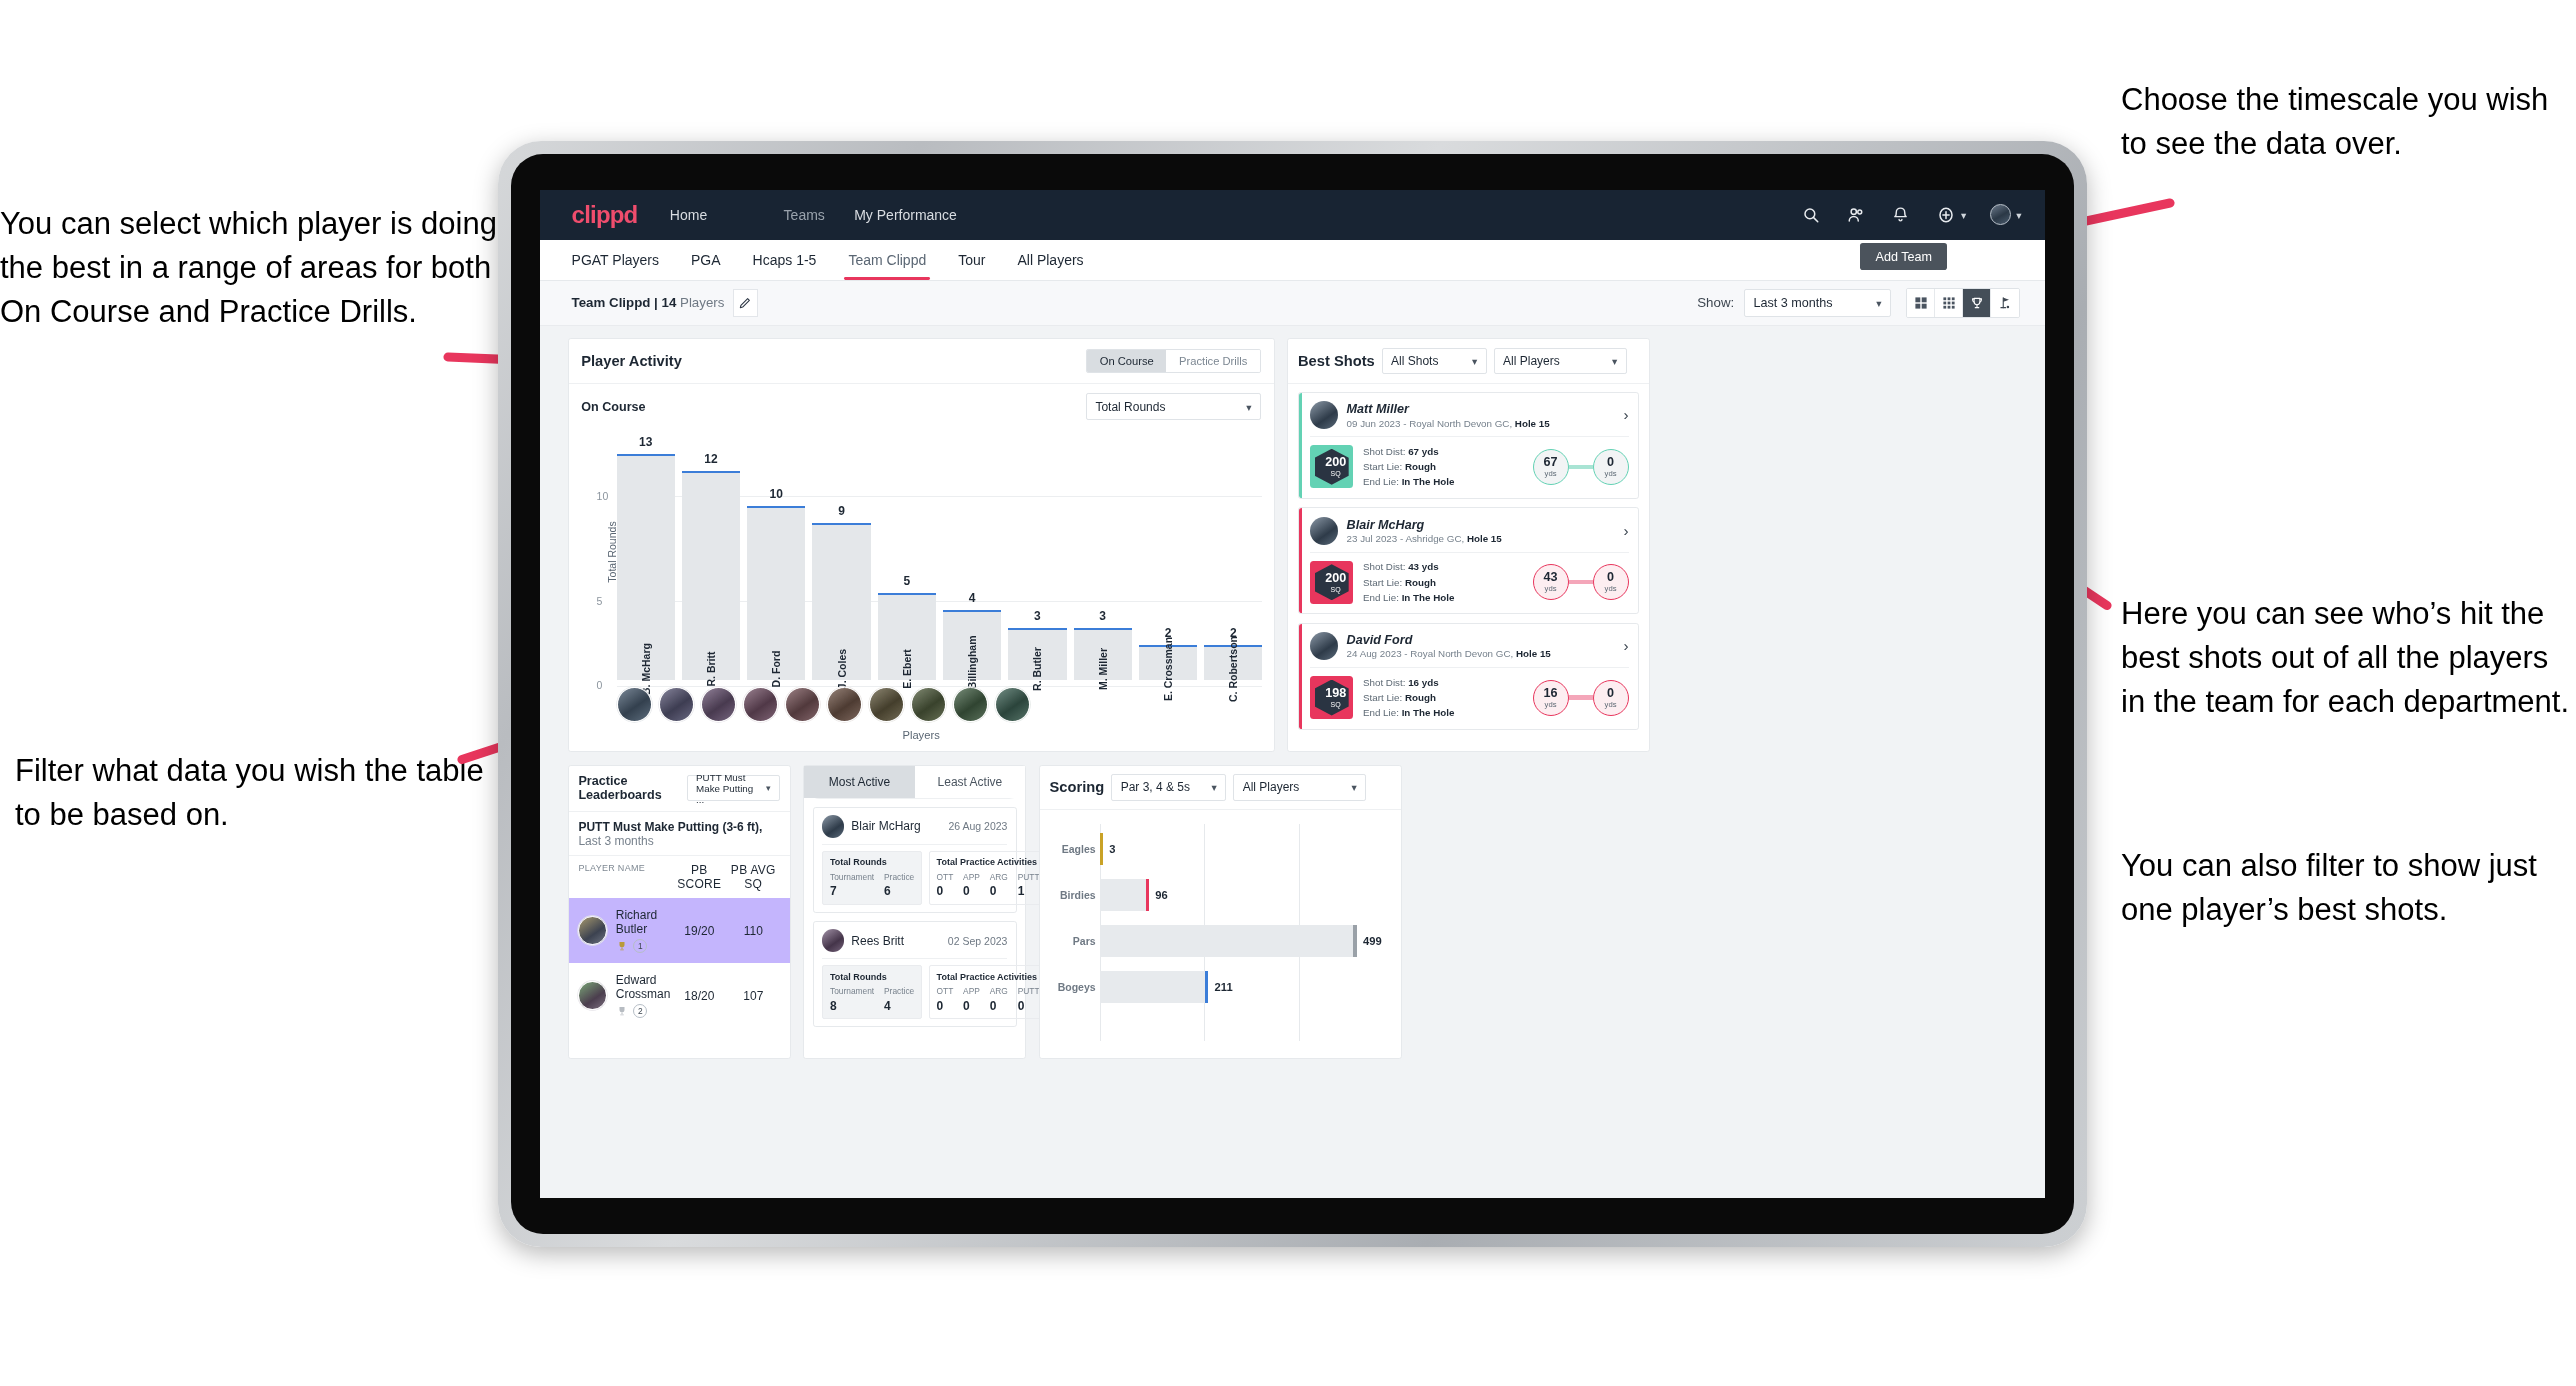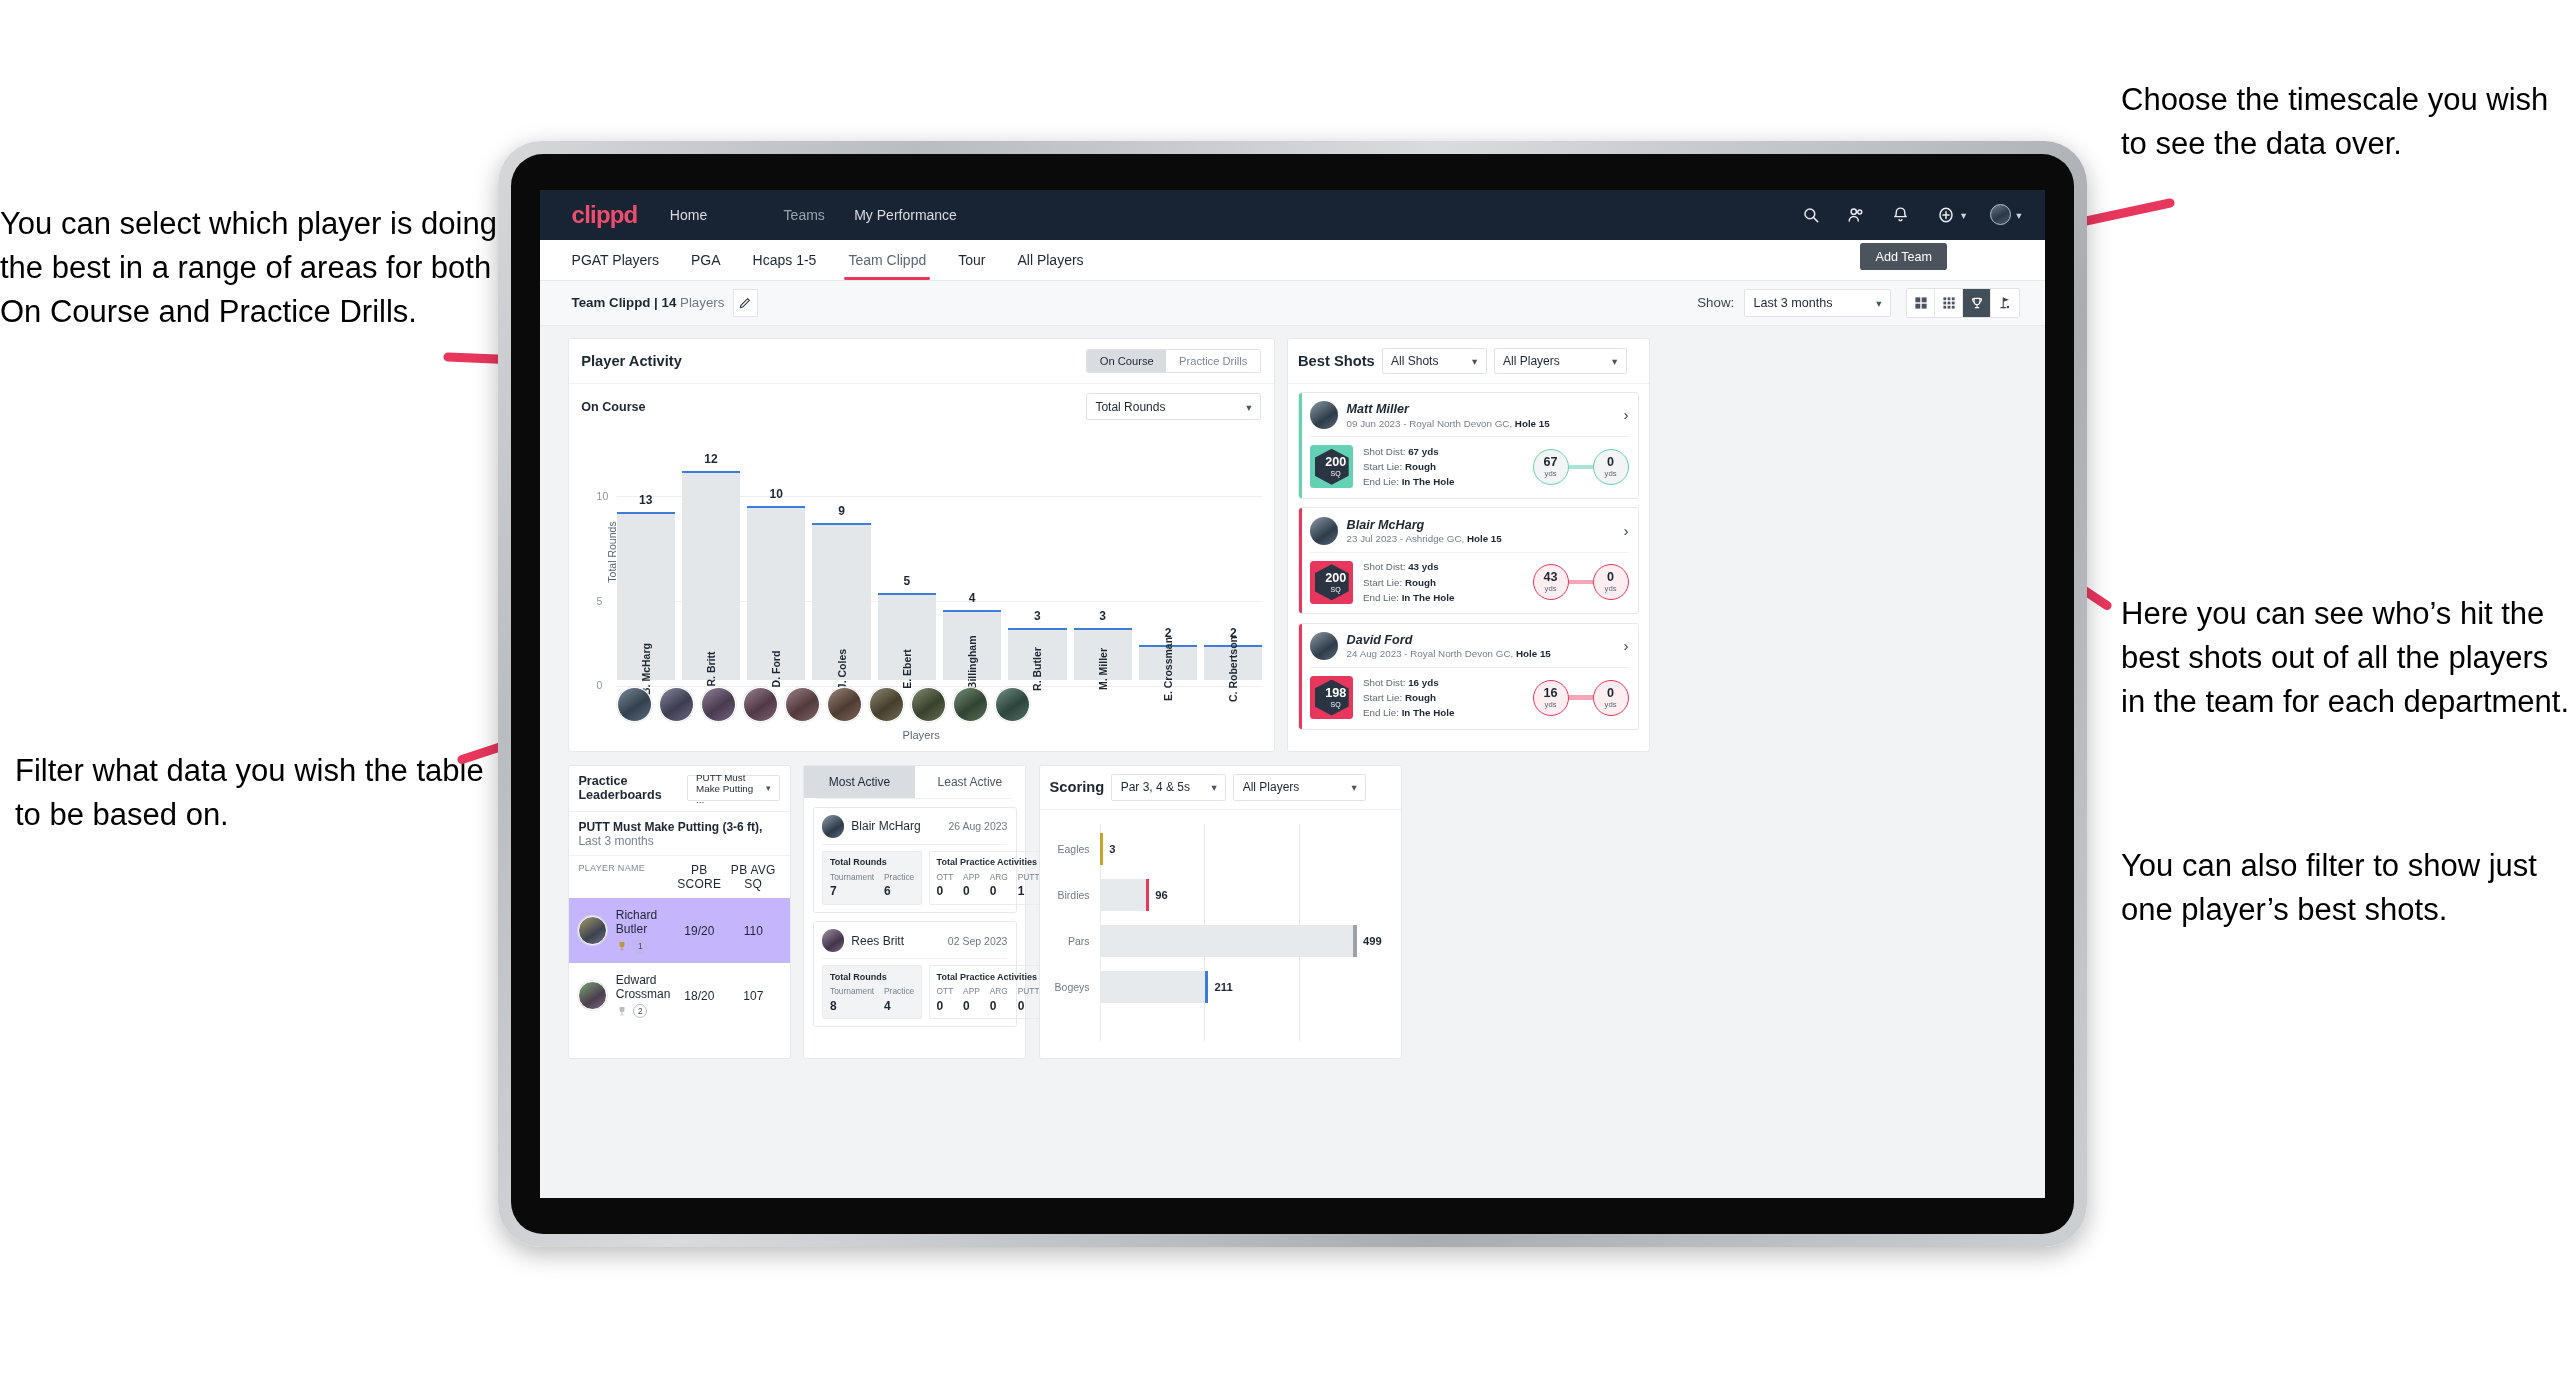--- a/index.html
+++ b/index.html
@@ -326,21 +326,21 @@
   .ma-box-t { font-size: 9px; font-weight: 700; color: #1d2733; margin-bottom: 4.2px; }
   .ma-cols { display: flex; gap: 9.8px; }
   .ma-col-h { font-size: 8.4px; color: #78828d; }
   .ma-col-v { font-size: 12px; font-weight: 700; color: #1d2733; margin-top: 2.8px; }
 
   
   #sc-head { display: flex; align-items: center; gap: 7px; padding: 8.4px 9.8px; border-bottom: 0.7px solid #eef0f2; }
   #sc-chart { position: relative; padding: 15.4px 12.6px 0 9.8px; height: 231px; }
   .sc-vline { position: absolute; top: 14px; bottom: 0; width: 0.7px; background: #e6e9ec; }
   .sc-row { display: flex; align-items: center; height: 46px; position: relative; }
-  .sc-lbl { width: 50px; text-align: right; padding-right: 10px; font-size: 10.5px; color: #6f7984; }
+  .sc-lbl { width: 50px; text-align: right; padding-right: 4px; font-size: 10.5px; color: #6f7984; font-weight: bold; }
   .sc-barbox { flex: 1; position: relative; height: 32px; }
   .sc-bar { height: 100%; background: #e7eaed; position: relative; }
   .sc-cap { position: absolute; right: 0; top: 0; bottom: 0; width: 3.5px; }
   .sc-val { position: absolute; left: calc(100% + 6.3px); top: 50%; transform: translateY(-50%); font-size: 11.2px; font-weight: 700; color: #1d2733; white-space: nowrap; }
 </style>
 </head>
 <body>
 
 <div class="annot annot-a">You can select which player is doing the best in a range of areas for both On Course and Practice Drills.</div>
 <div class="annot annot-b">Filter what data you wish the table to be based on.</div>
@@ -507,21 +507,21 @@
           <div id="pa-chart">
             <div id="ylabel">Total Rounds</div>
             <div class="ytick" style="top:67px">10</div>
             <div class="ytick" style="top:172px">5</div>
             <div class="ytick" style="top:256px">0</div>
             <div class="gline" style="top:73px"></div>
             <div class="gline" style="top:178px"></div>
             <div class="gline" style="top:263px"></div>
             <div id="bars">
                   <div class="bar-wrap">
-                    <div class="bar" style="height:168px">
+                    <div class="bar" style="height:226px">
                       <div class="bar-val">13</div>
                       <div class="bar-name">B. McHarg</div>
                     </div>
                   </div>
                   <div class="bar-wrap">
                     <div class="bar" style="height:209px">
                       <div class="bar-val">12</div>
                       <div class="bar-name">R. Britt</div>
                     </div>
                   </div>

